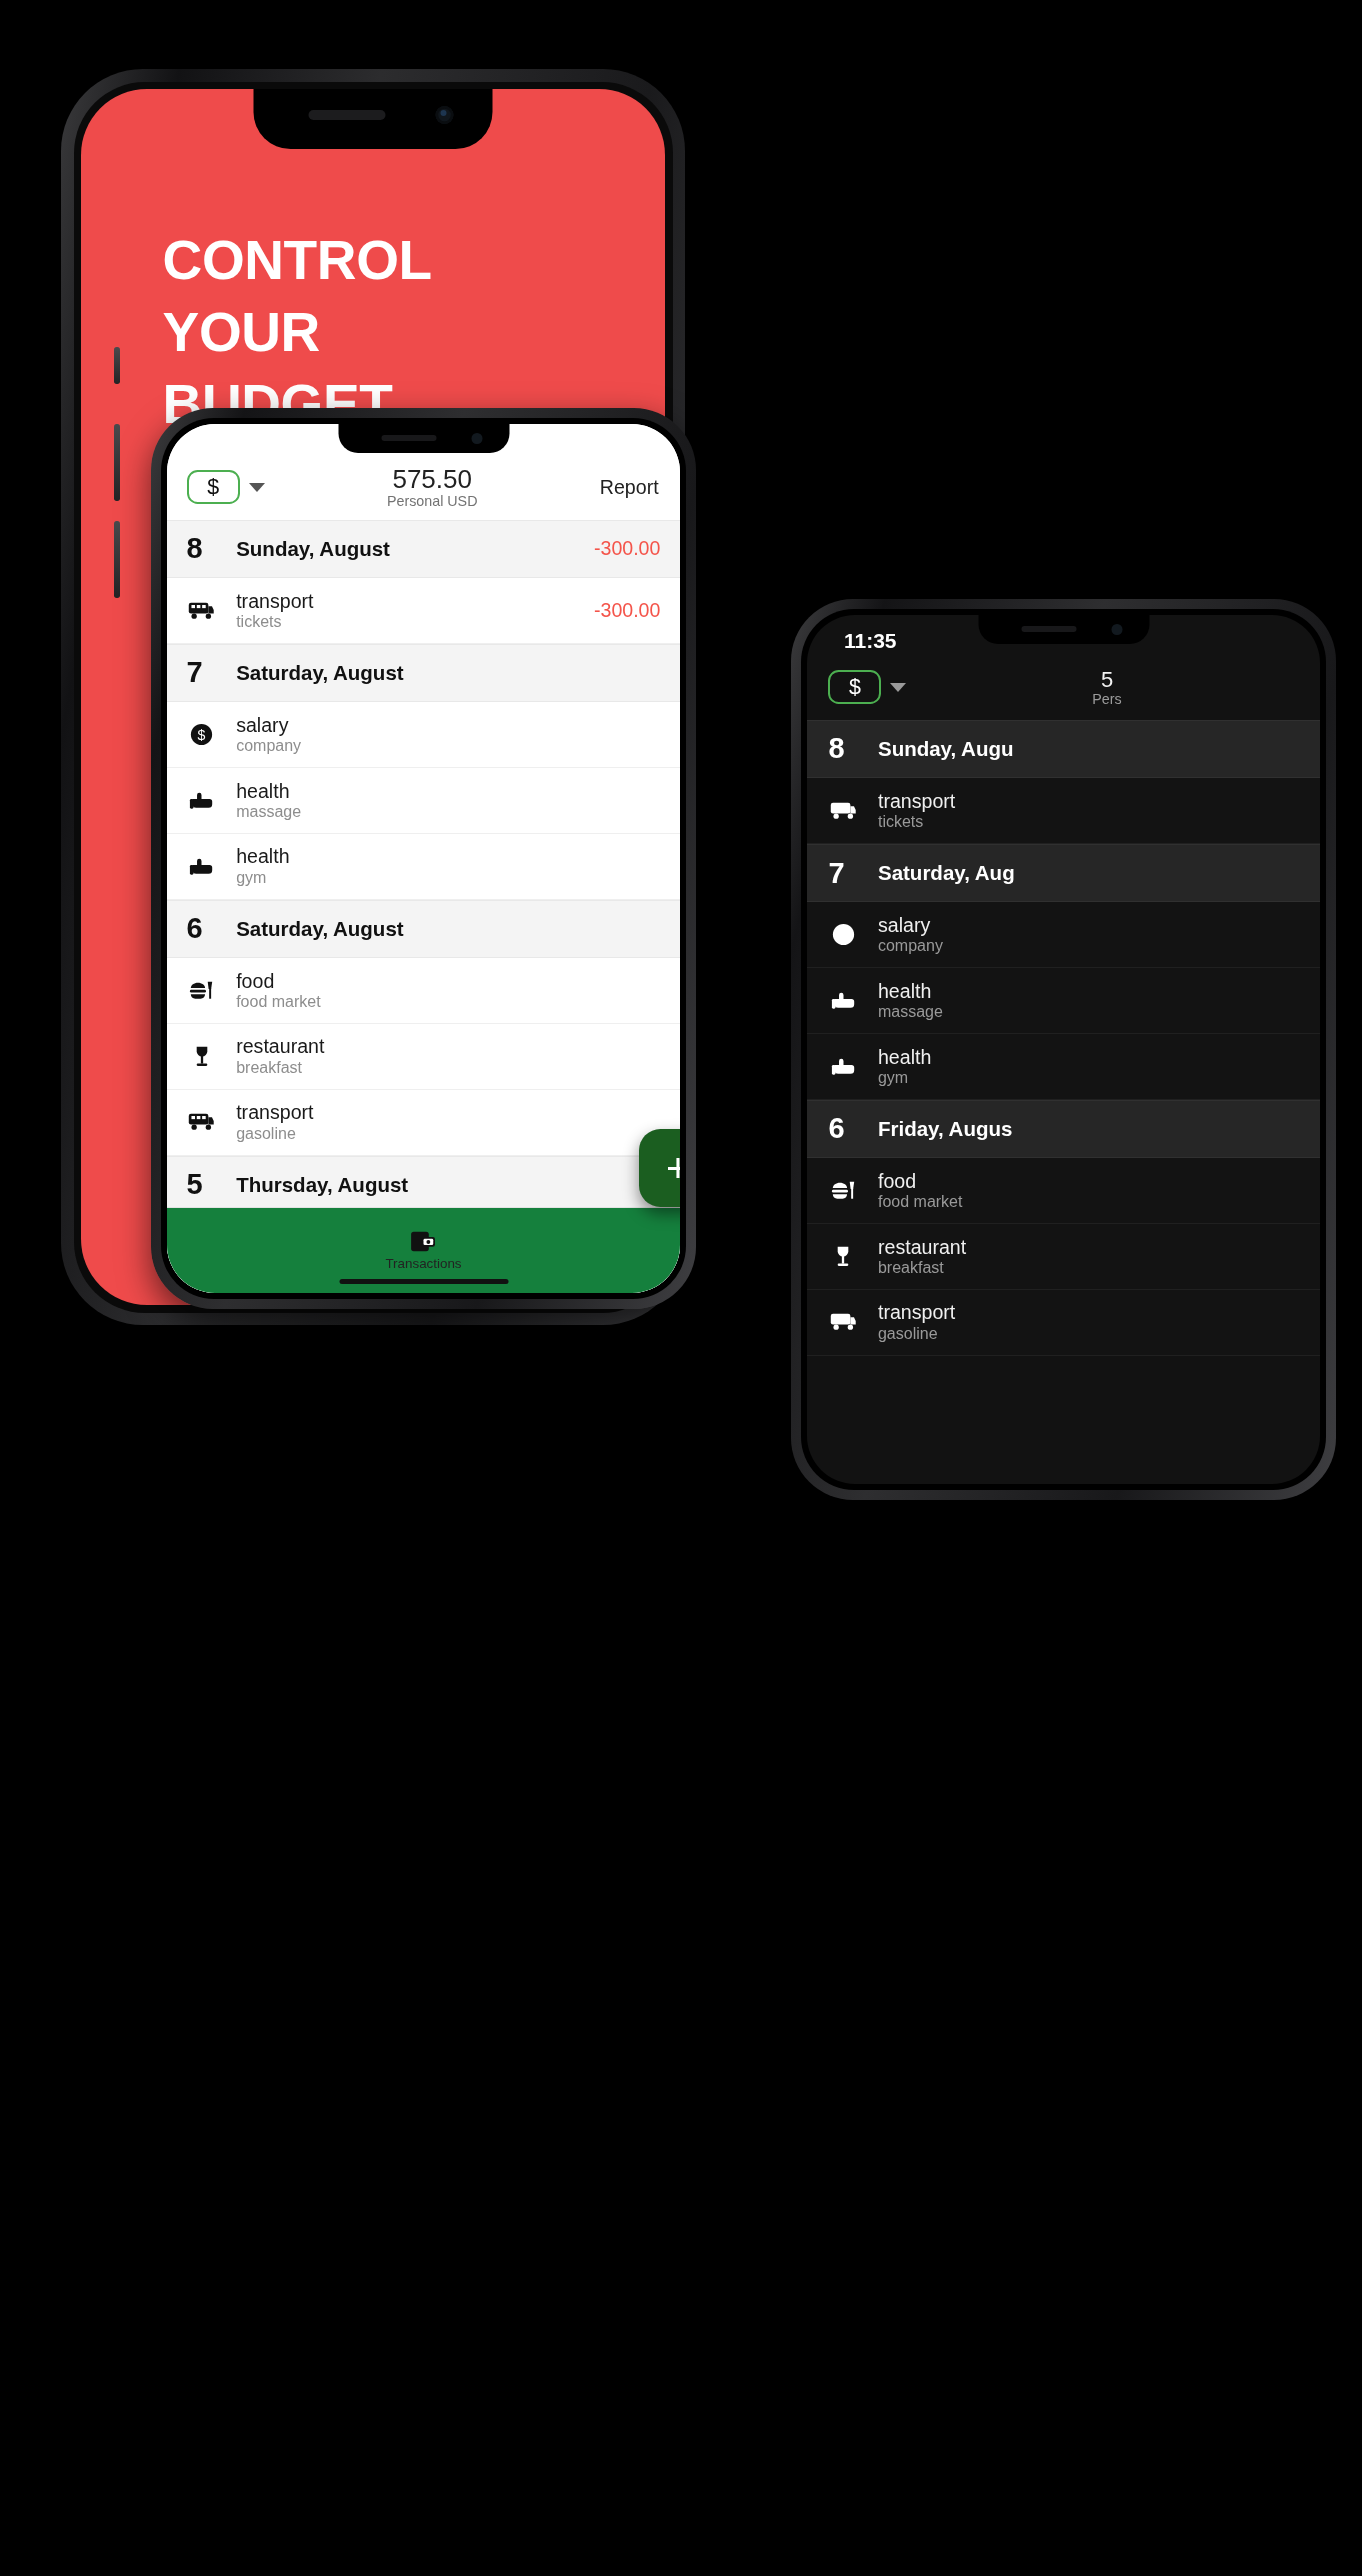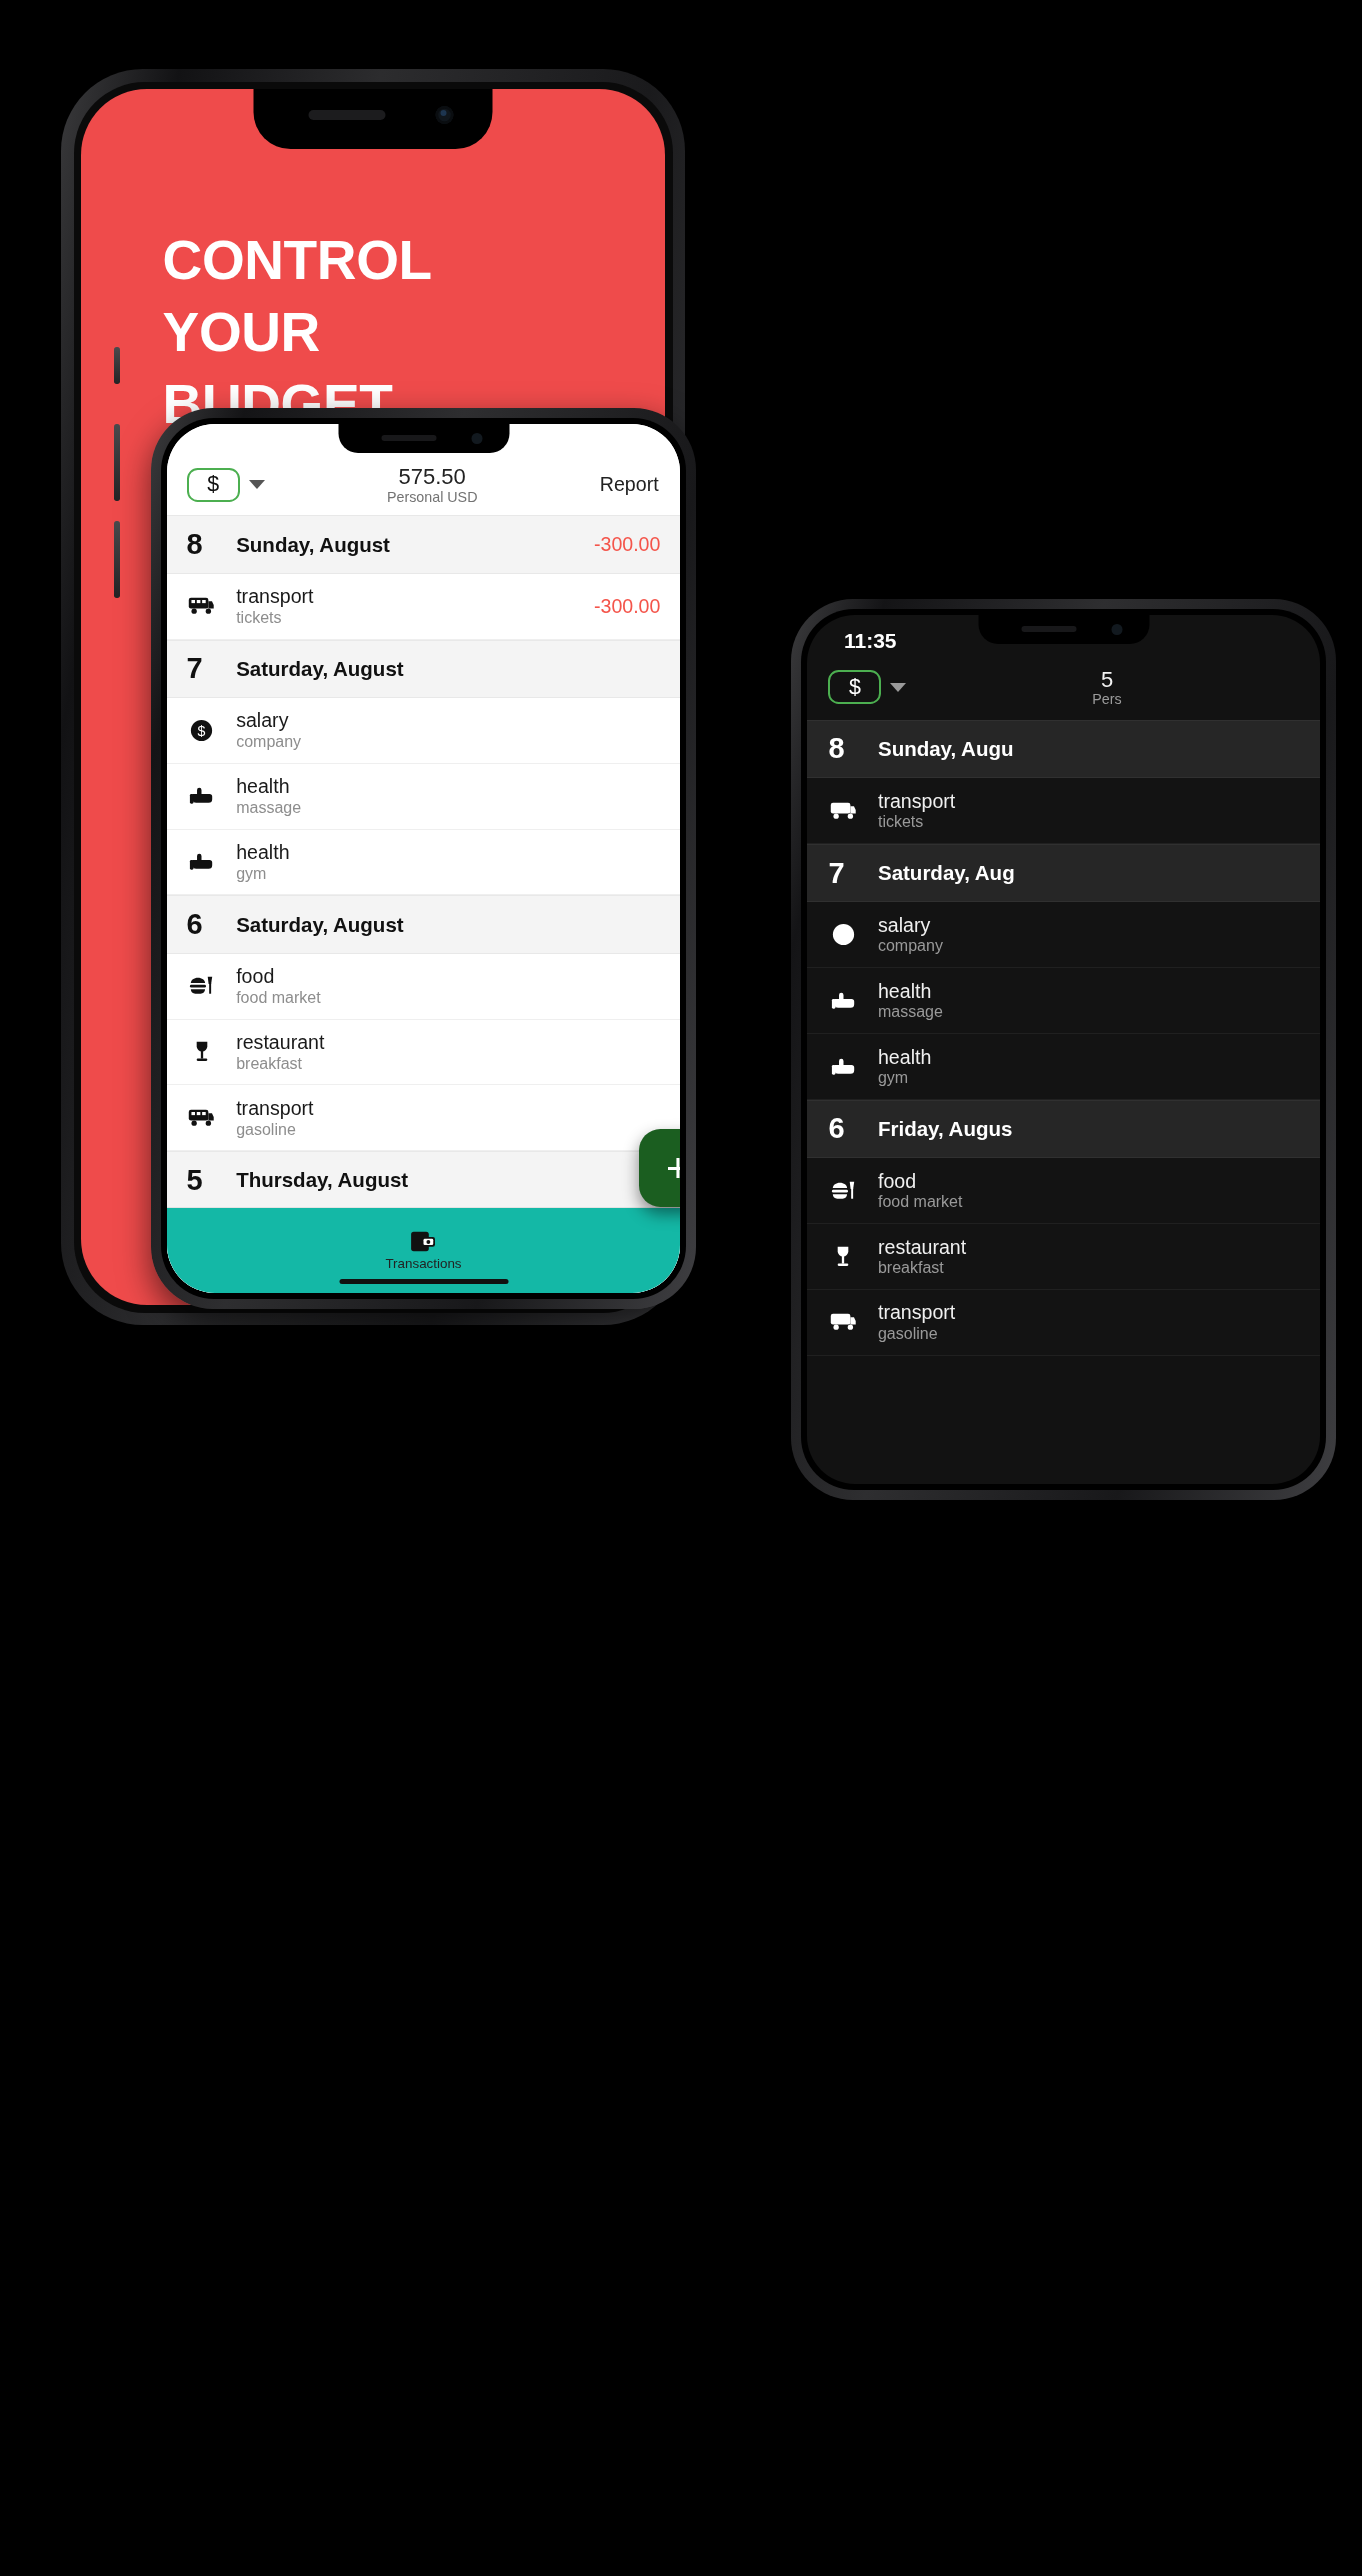--- a/index.html
+++ b/index.html
@@ -92,21 +92,21 @@
     display:flex; align-items:center; padding: 41px 19.6px 10.7px 19.6px; gap: 9px;
     background: #fff;
   }
   .cur-pill {
     width: 53px; height: 34px; border: 2.7px solid #4caf50; border-radius: 10.7px;
     display:flex; align-items:center; justify-content:center;
     font-size: 21.4px; font-weight: 500; color:#111; background: transparent;
   }
   .caret { width:0;height:0;border-left:8px solid transparent;border-right:8px solid transparent;border-top:9px solid #555; }
   .bal-wrap { flex:1; text-align:center; }
-  .bal-amt { font-size: 22px; color:#222; line-height:1.08; }
+  .bal-amt { font-size: 26px; color:#222; line-height:1.08; }
   .bal-sub { font-size: 14.3px; color:#737373; }
   .report-btn { font-size: 19.6px; color:#222; padding-right:1.8px; }
 
   .list { background:#fff; }
   .day-row {
     display:flex; align-items:center; gap:19.6px;
     padding: 11.6px 19.6px; background:#f4f4f4;
     border-top:0.9px solid #e8e8e8; border-bottom:0.9px solid #e8e8e8;
   }
   .day-num { font-size: 29px; font-weight:700; color:#111; width:30px; }
@@ -119,21 +119,21 @@
     padding: 11.6px 19.6px; background:#fff; border-bottom:0.9px solid #efefef;
   }
   .tx-ico { width:30px; display:flex; align-items:center; justify-content:center; color:#111; }
   .tx-txt { flex:1; }
   .tx-cat { font-size: 19.6px; color:#1a1a1a; line-height:1.15; }
   .tx-note { font-size: 16px; color:#8d8d8d; line-height:1.2; }
   .tx-amt { font-size: 19.6px; }
 
   .tabbar {
     position:absolute; left:0; right:0; bottom:0; height: 86px;
-    background: #14b8a6; border-top:0.9px solid #e3e3e3;
+    background: #15803d; border-top:0.9px solid #e3e3e3;
     display:flex; align-items:center; justify-content:center; flex-direction:column; gap:3.6px;
   }
   .tab-lbl { font-size:13.4px; color:#222; }
   .home-ind { position:absolute; left:50%; transform:translateX(-50%); bottom:9px; width:169px;height:5.3px;border-radius:2.7px;background:#111; }
   .fab {
     position:absolute; right: -37px; bottom: 86px;
     width: 78px; height: 78px; border-radius: 21.4px;
     background: #1b5e20; color:#fff;
     display:flex; align-items:center; justify-content:center;
     font-size: 41px; font-weight: 300;

